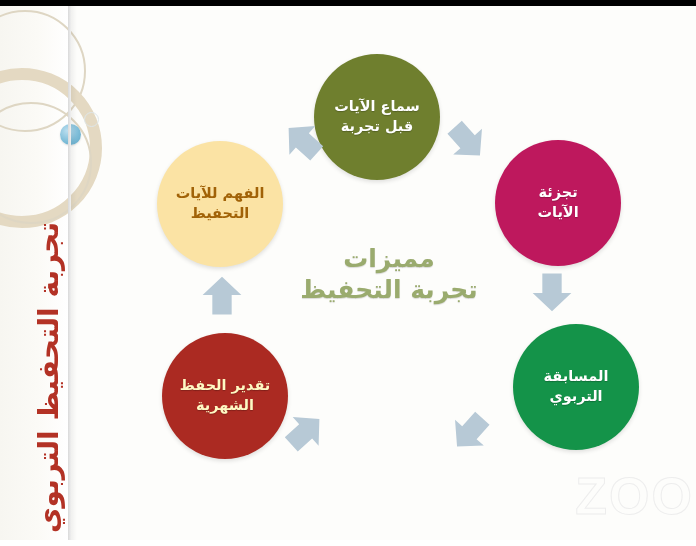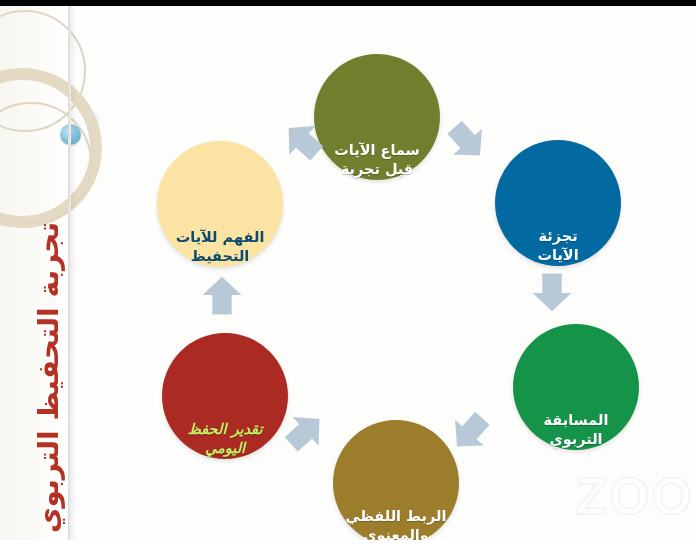--- a/index.html
+++ b/index.html
@@ -120,21 +120,21 @@
   .diagram {
     position: absolute;
     left: 77px; top: 0;
     width: 619px; height: 534px;
   }
 
   .node {
     position: absolute;
     border-radius: 50%;
     display: flex;
-    align-items: flex-end;
+    align-items: center;
     justify-content: center;
     text-align: center;
     direction: rtl;
     font-weight: bold;
     line-height: 1.35;
     box-shadow: 0 2px 4px rgba(0,0,0,0.12);
   }
   .node .label {
     display: block;
     padding: 0 8px;
@@ -199,57 +199,55 @@
     </div>
     <div class="blue-dot"></div>
     <div class="blue-ring-small"></div>
     <div class="strip-edge"></div>
     <div class="strip-shadow"></div>
 
     <div class="vertical-title">تجربة التحفيظ التربوي</div>
 
     <div class="diagram">
 
+      <div class="center-title">
+        <span>مميزات</span>
+        <span class="line2">تجربة التحفيظ</span>
+      </div>
 
       <div class="node" id="n0" style="left:237px; top:48px; width:126px; height:126px; background:#6f7f2e; color:#ffffff;">
         <span class="label">
           <span>سماع الآيات</span><br>
           <span>قبل تجربة</span>
         </span>
       </div>
 
-      <div class="node" id="n1" style="left:418px; top:134px; width:126px; height:126px; background:#0369a1; color:#ffffff;">
+      <div class="node" id="n1" style="left:418px; top:134px; width:126px; height:126px; background:#be185d; color:#ffffff;">
         <span class="label">
           <span>تجزئة</span><br>
           <span>الآيات</span>
         </span>
       </div>
 
       <div class="node" id="n2" style="left:436px; top:318px; width:126px; height:126px; background:#149349; color:#ffffff;">
         <span class="label">
           <span>المسابقة</span><br>
           <span>التربوي</span>
         </span>
       </div>
 
-      <div class="node" id="n3" style="left:256px; top:414px; width:126px; height:126px; background:#9b7d2c; color:#ffffff;">
-        <span class="label">
-          <span>الربط اللفظي</span><br>
-          <span>والمعنوي</span>
-        </span>
-      </div>
-
-      <div class="node" id="n4" style="left:85px; top:327px; width:126px; height:126px; background:#ab2a22; color:#bef264;font-style:italic;">
+
+      <div class="node" id="n4" style="left:85px; top:327px; width:126px; height:126px; background:#ab2a22; color:#fef9c3;">
         <span class="label">
           <span>تقدير الحفظ</span><br>
-          <span>اليومي</span>
-        </span>
-      </div>
-
-      <div class="node dark-text" id="n5" style="left:80px; top:135px; width:126px; height:126px; background:#fbe3a4; color:#0c4a6e;">
+          <span>الشهرية</span>
+        </span>
+      </div>
+
+      <div class="node dark-text" id="n5" style="left:80px; top:135px; width:126px; height:126px; background:#fbe3a4; color:#a16207;">
         <span class="label">
           <span>الفهم للآيات</span><br>
           <span>التحفيظ</span>
         </span>
       </div>
 
       <div class="arrow" style="left:203px; top:113px; transform:rotate(-48deg);">
         <svg viewBox="0 0 100 100" xmlns="http://www.w3.org/2000/svg">
           <path d="M50 6 L94 48 L72 48 L72 92 L28 92 L28 48 L6 48 Z" fill="#b7c9d6"></path>
         </svg>

